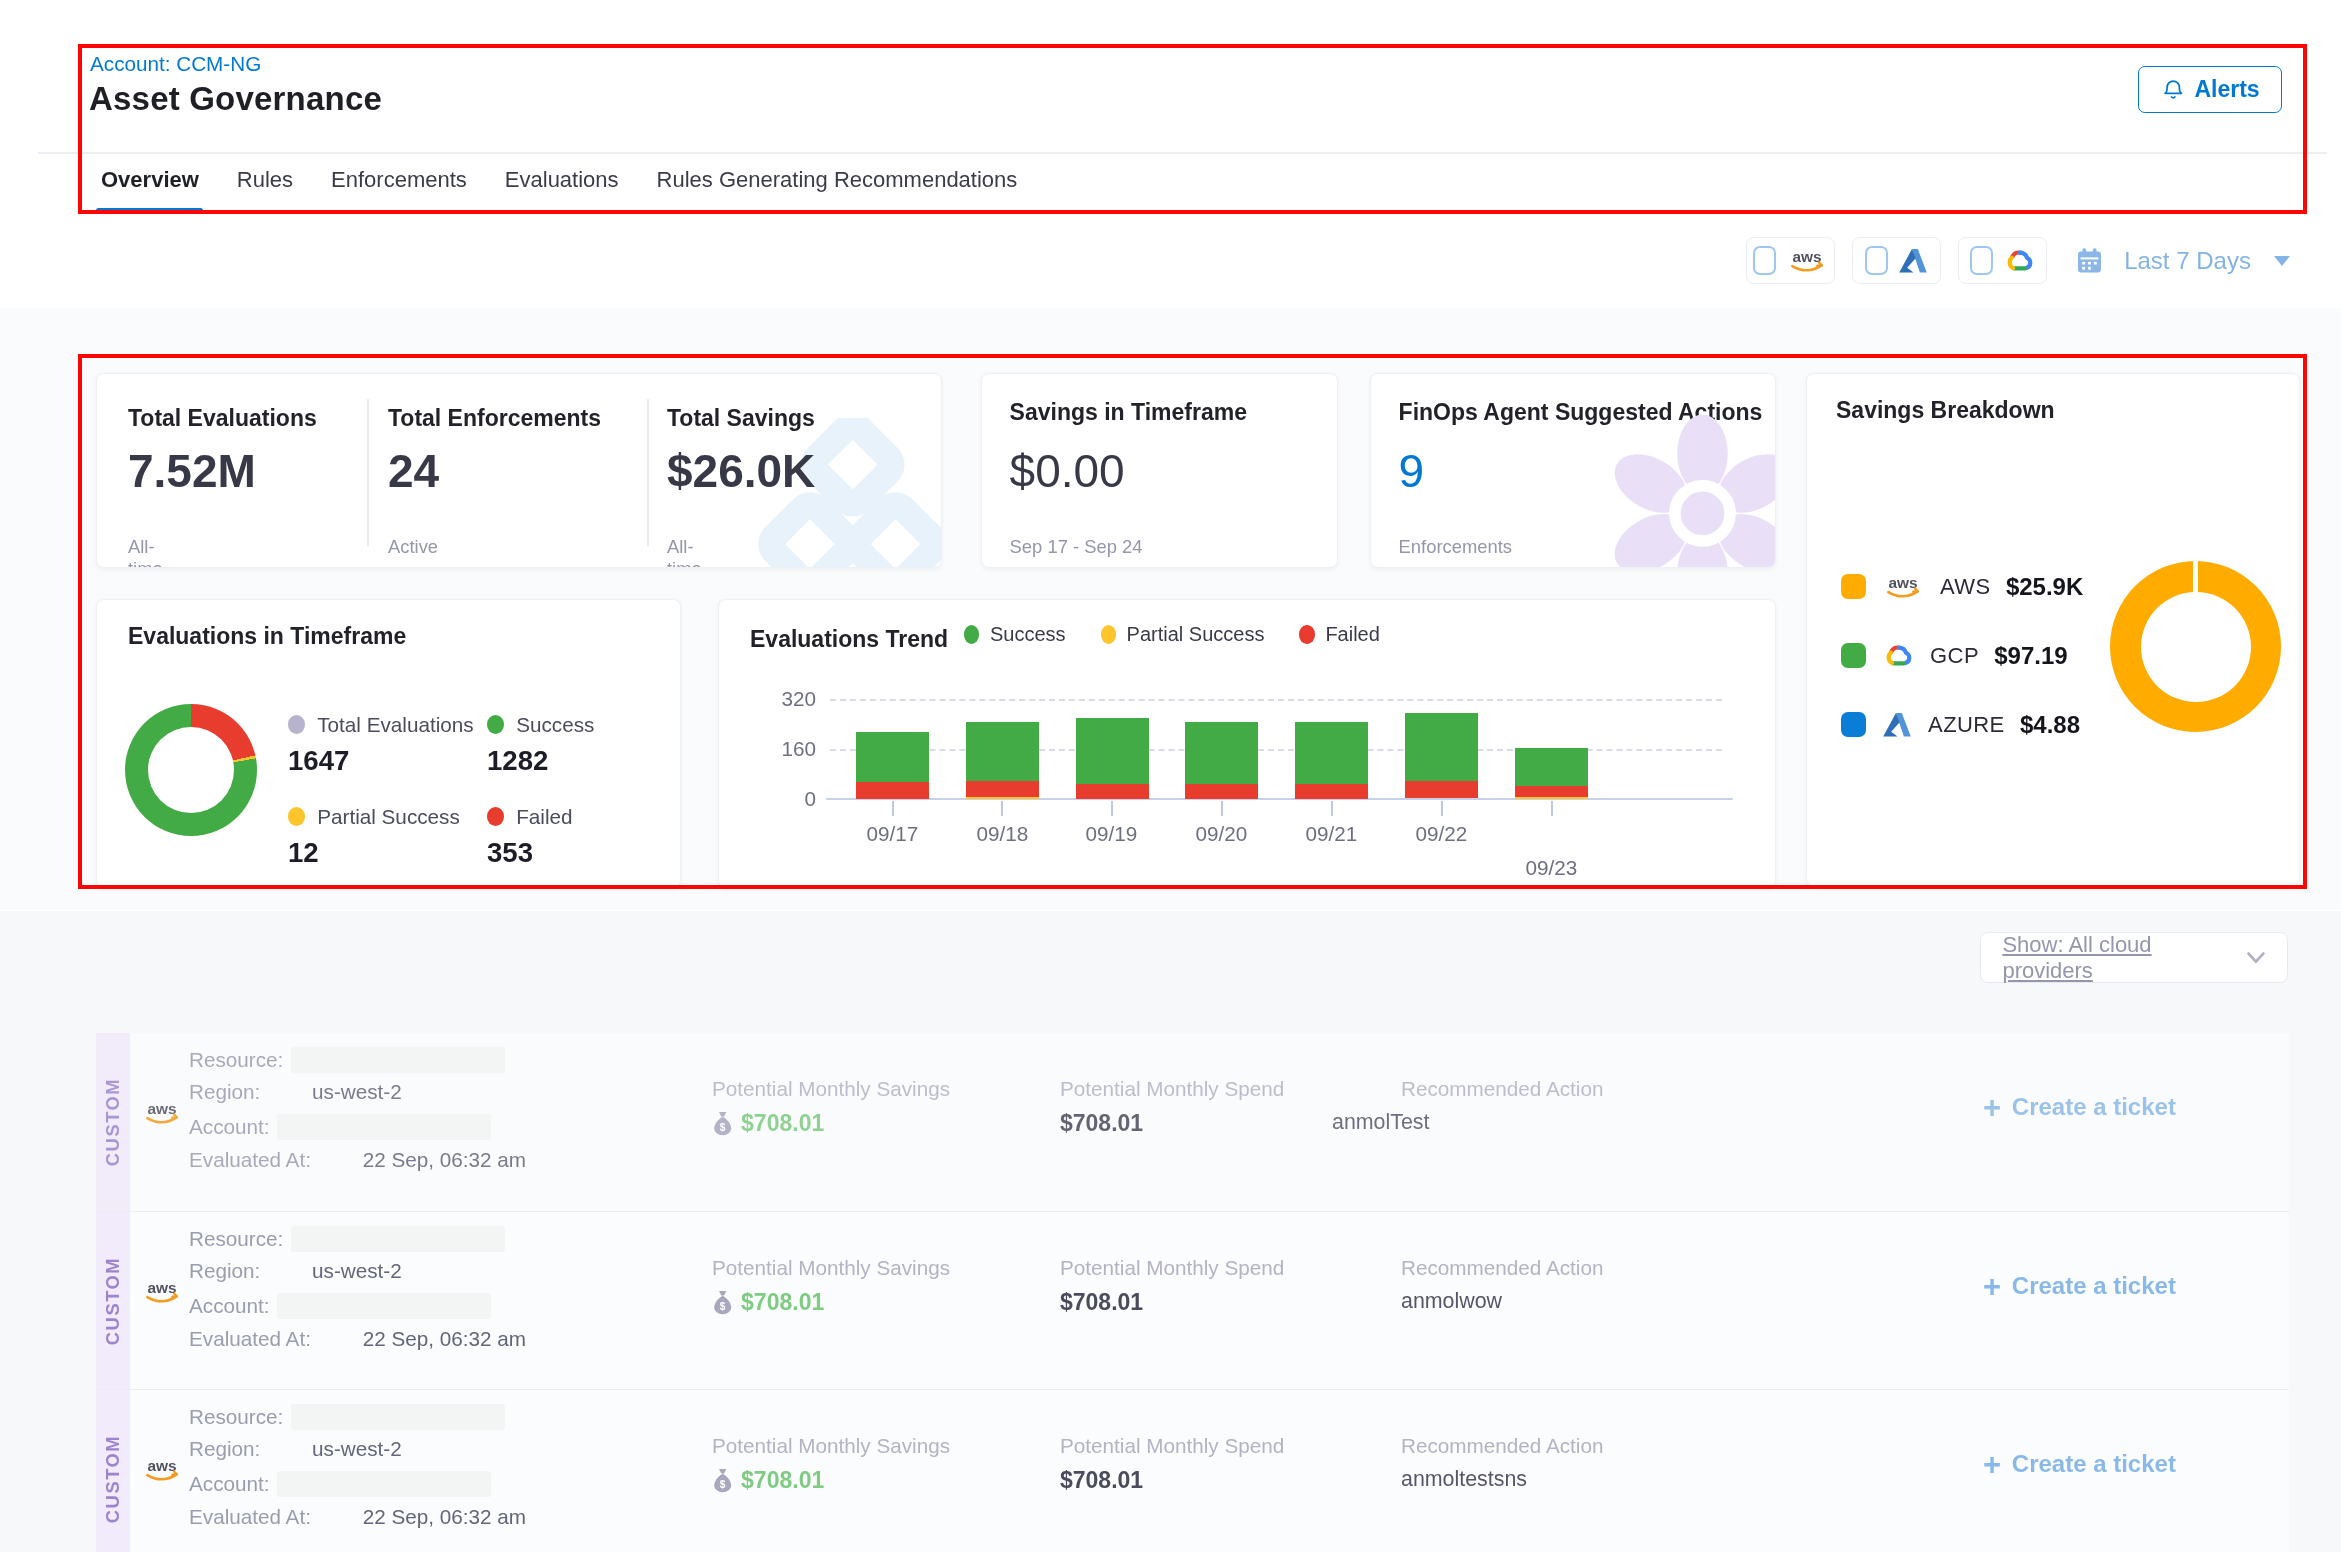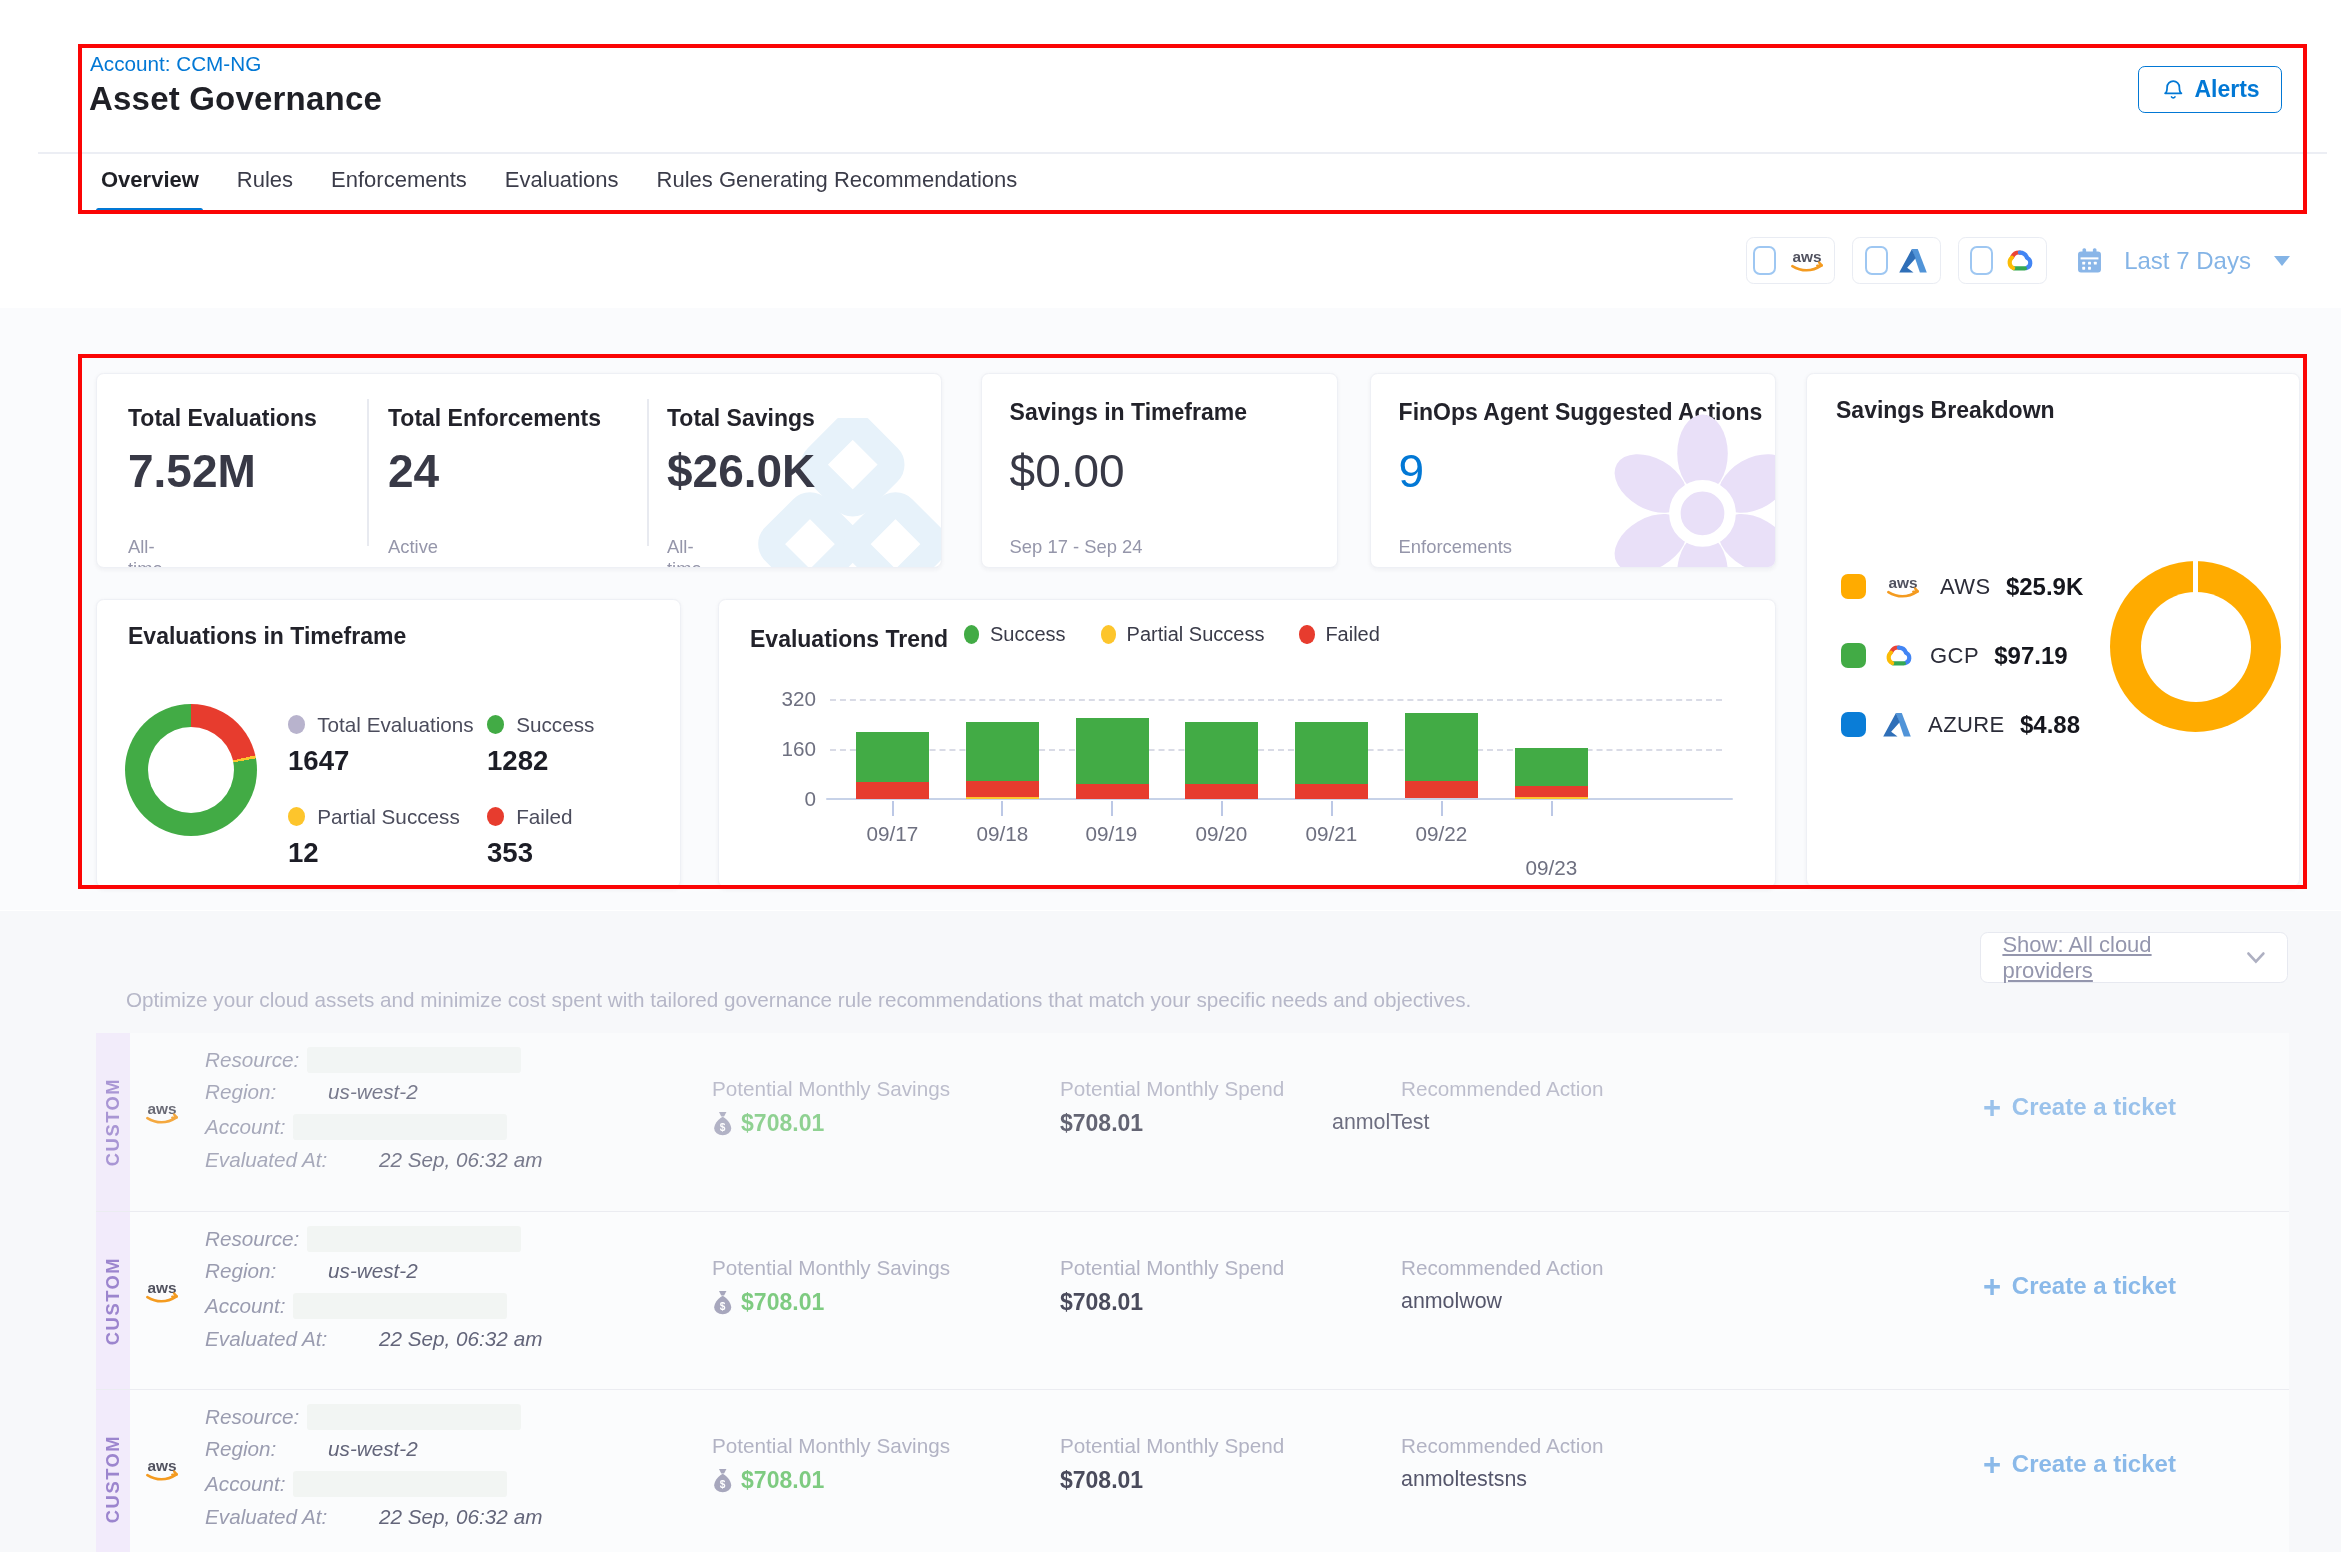--- a/index.html
+++ b/index.html
@@ -86,21 +86,21 @@
   .recs-subtitle { position:absolute; left:126px; top:77px; font-size:20.7px; color:#b6b7c8; }
   .show-filter { position:absolute; right:54px; top:21.4px; width:308px; height:51px; background:#fff; border:1.5px solid #e7e9f0;
     border-radius:7.7px; display:flex; align-items:center; justify-content:space-between; padding:0 21.4px; cursor:pointer; }
   .show-filter span { font-size:22px; color:#9496ad;text-decoration:underline; }
   .rows { position:absolute; left:96px; top:122px; width:2193px; height:519px; overflow:hidden; }
   .rec-row { position:relative; width:100%; height:178px; background:rgba(255,255,255,.5); border-top:1.5px solid #ebecf1; }
   .rec-row:first-child { border-top:none; opacity:.85; }
   .tag-strip { position:absolute; left:0; top:0; width:34px; height:100%; background:#f2ebfb; display:flex; align-items:center; justify-content:center; }
   .tag-strip span { font-size:18.4px; font-weight:700; color:#9c85ce; letter-spacing:1.5px; transform:rotate(-90deg); white-space:nowrap; }
   .row-provider { position:absolute; left:44px; top:66px; }
-  .detail-line { position:absolute; left:109px; font-size:20.7px; color:#9a9cb0; white-space:nowrap;font-style:italic; }
+  .detail-line { position:absolute; left:93px; font-size:20.7px; color:#9a9cb0; white-space:nowrap; }
   .detail-line .val { color:#63657a;margin-left:46px; }
   .redacted { display:inline-block; width:214px; height:26px; background:#f2f5f3; border-radius:3.1px; vertical-align:-6.1px; margin-left:7.7px; }
   .col-label { position:absolute; font-size:20.7px; color:#b2b3c4; white-space:nowrap; }
   .col-value { position:absolute; font-size:23px; font-weight:700; color:#4a4b5c; }
   .col-value.green { color:#7ecb81; display:flex; align-items:center; gap:7.7px; }
   .col-value.normal { font-weight:400; color:#55566b; font-size:21.4px; }
   .ticket-btn { position:absolute; left:1887px; top:60px; display:flex; align-items:center; gap:10.7px; cursor:pointer; }
   .ticket-btn .plus { font-size:31px; font-weight:700; color:#8ab9e9; line-height:23px; }
   .ticket-btn .lbl { font-size:24px; font-weight:700; color:#8ab9e9; }
 
@@ -380,21 +380,20 @@
           <div class="bar-seg" style="height: 38px; background: rgb(66, 171, 69);"></div>
           <div class="bar-seg" style="height: 11px; background: rgb(231, 60, 46);"></div>
           <div class="bar-seg" style="height: 2.5px; background: rgb(253, 197, 44);"></div>
         </div>
         <div class="xtick-mark" style="left: 832px; top: 201px;"></div>
         <div class="xtick-label" style="left: 779px; top: 222px; margin-top: 34px;">09/23</div>
       </div>
   </div>
 
   <div class="recs">
-    <div class="recs-subtitle">Optimize your cloud assets and minimize cost spent with tailored governance rule recommendations that match your specific needs and objectives.</div>
     <div class="show-filter">
       <span>Show: All cloud providers</span>
       <svg viewBox="0 0 16 10" width="20" height="13.8">
           <path d="M2 1.5 L8 8 L14 1.5" stroke="#aeb0c2" stroke-width="2.2" fill="none" stroke-linecap="round"></path>
         </svg>
     </div>
     <div class="rows" id="rec-rows">
         <div class="rec-row">
           <div class="tag-strip">
             <span>CUSTOM</span>

